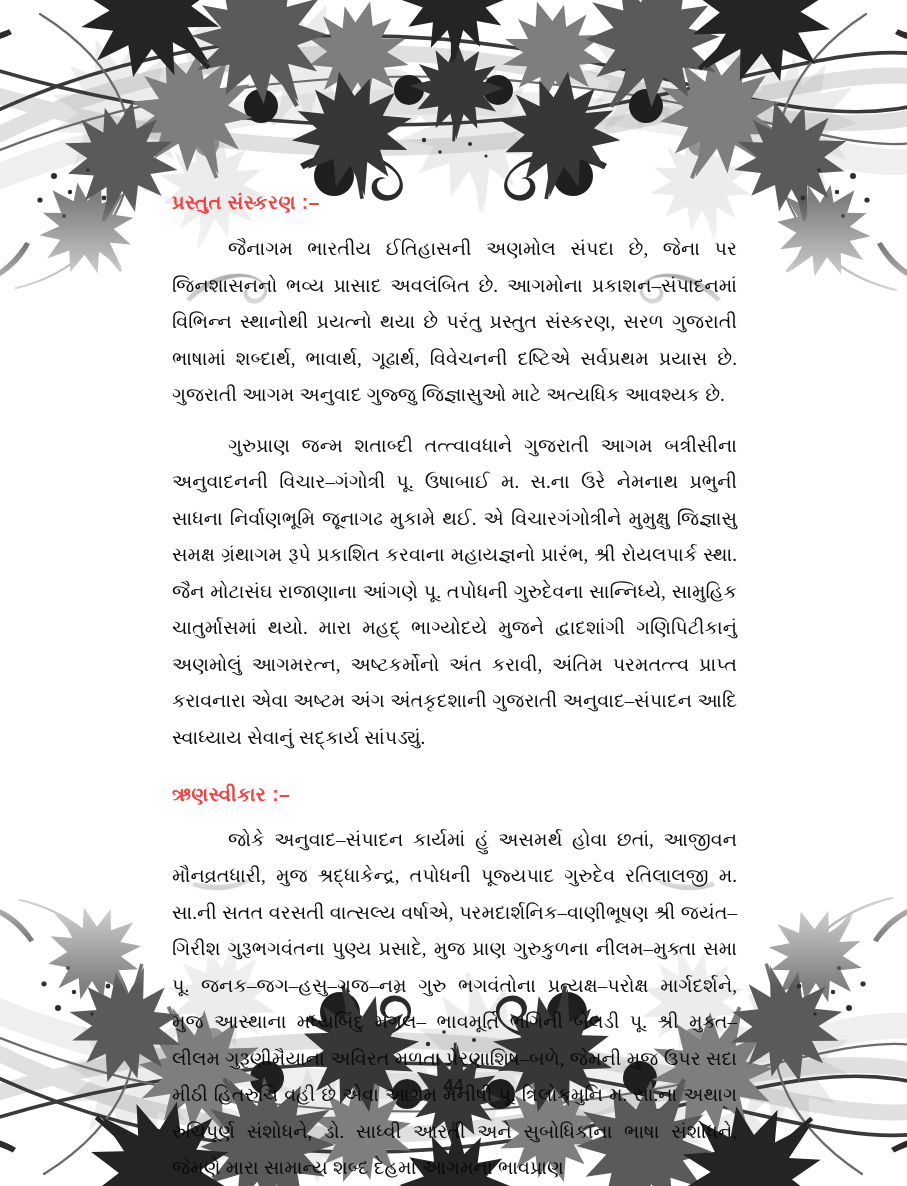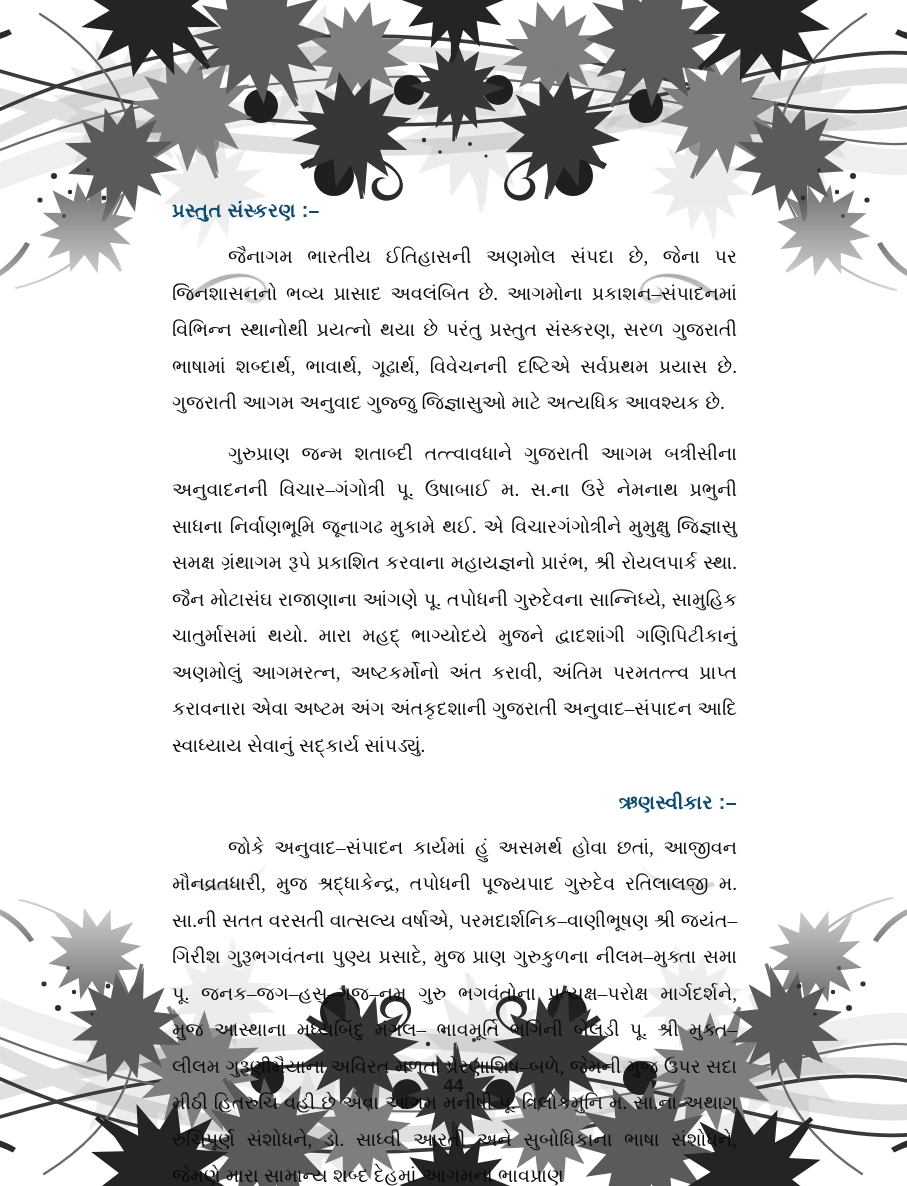--- a/index.html
+++ b/index.html
@@ -34,29 +34,28 @@
     left: 172px;
     top: 186px;
     width: 565px;
     z-index: 5;
   }
 
   .section-heading {
     font-family: "Liberation Sans", "DejaVu Sans", sans-serif;
     font-weight: bold;
     font-size: 19.5px;
-    color: #0c4a6e;
+    color: #ef4444;
     letter-spacing: 0.4px;
-    margin: 12px 0 16px 0;
+    margin: 4px 0 16px 0;
     line-height: 1.3;
   }
   .section-heading.second {
     margin-top: 26px;
     margin-bottom: 14px;
-    text-align: right;
   }
 
   .para {
     font-size: 19.2px;
     line-height: 36.5px;
     color: #0a0a0a;
     text-align: justify;
     text-align-last: left;
     margin: 0 0 14px 0;
     text-indent: 56px;

